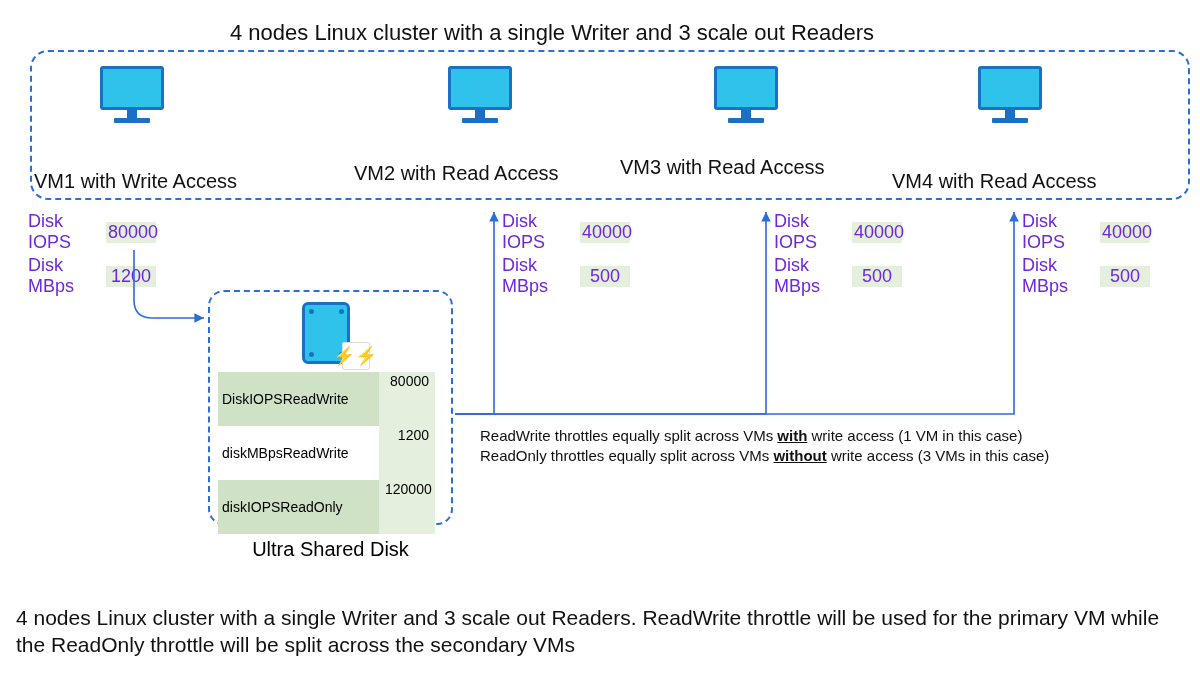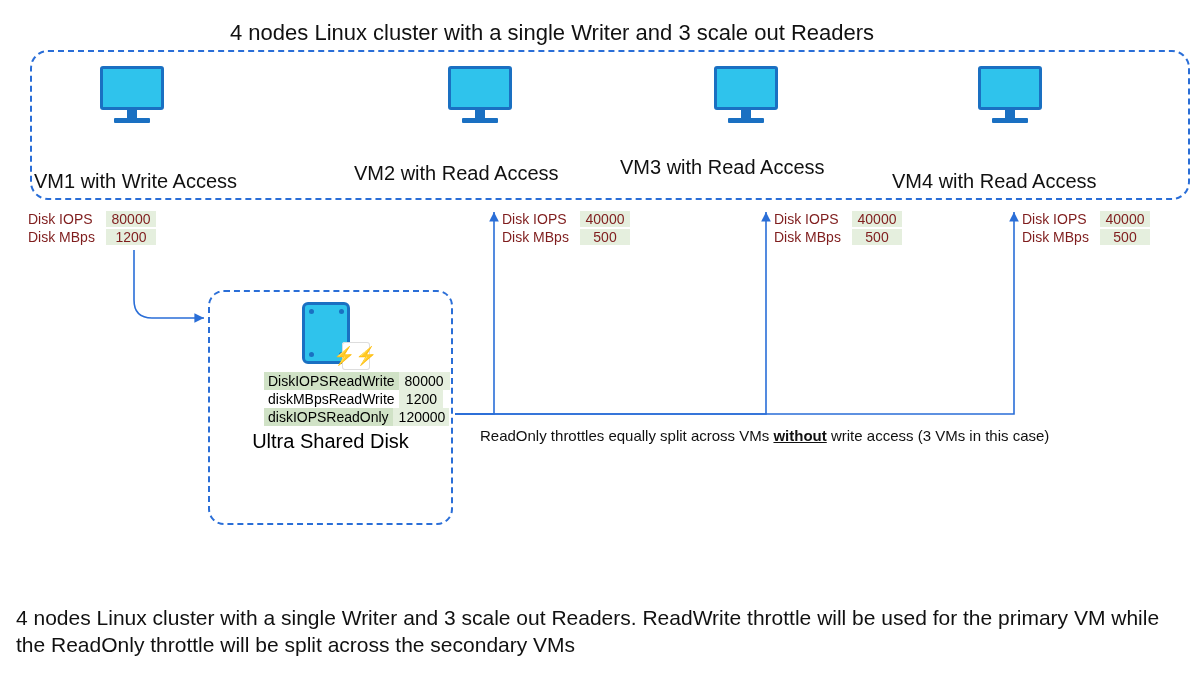--- a/index.html
+++ b/index.html
@@ -57,22 +57,22 @@
   }
   .monitor .base {
     width: 36px;
     height: 5px;
     background: #1a70c2;
     margin: 0 auto;
     border-radius: 1px;
   }
   .stats {
     position: absolute;
-    font-size: 14px;
-    color: #7f1d1d;
+    font-size: 18px;
+    color: #6d28d9;
   }
   .stats-row {
     display: flex;
     align-items: center;
     gap: 6px;
     margin-bottom: 2px;
   }
   .stats-row .lab {
     width: 72px;
     text-align: left;
@@ -131,23 +131,22 @@
     box-shadow: 0 0 0 1px #ddd inset;
   }
   .disk-table {
     margin: 4px 8px 4px 8px;
     font-size: 14px;
   }
   .disk-table .row {
     display: flex;
   }
   .disk-table .row .k {
-    width: 140px;
-    padding: 1px 4px;
-    margin-left: 46px;
+    width: 161px;
+    padding: 19px 4px;
   }
   .disk-table .row .v {
     width: 56px;
     text-align: right;
     background: #e5efde;
     padding: 1px 6px;
   }
   .disk-table .row.h .k { background: #d0e2c6; }
   .disk-label {
     text-align: center;
@@ -279,20 +278,21 @@
       </div>
     <div class="row h">
         <div class="k">diskIOPSReadOnly</div>
         <div class="v">120000</div>
       </div>
   </div>
   <div class="disk-label">Ultra Shared Disk</div>
 </div>
 
 <div class="notes">
+  <div><span>ReadWrite throttles equally split across VMs </span><span class="u">with</span><span> write access (1 VM in this case)</span></div>
   <div><span>ReadOnly throttles equally split across VMs </span><span class="u">without</span><span> write access (3 VMs in this case)</span></div>
 </div>
 
 <div class="caption">4 nodes Linux cluster with a single Writer and 3 scale out Readers. ReadWrite throttle will be used for the primary VM while the ReadOnly throttle will be split across the secondary VMs</div>
 
 <svg class="arrows">
   <defs>
     <marker id="ah" markerWidth="8" markerHeight="8" refX="6" refY="3" orient="auto">
       <path d="M0,0 L6,3 L0,6 Z" fill="#2a6ed7"></path>
     </marker>

